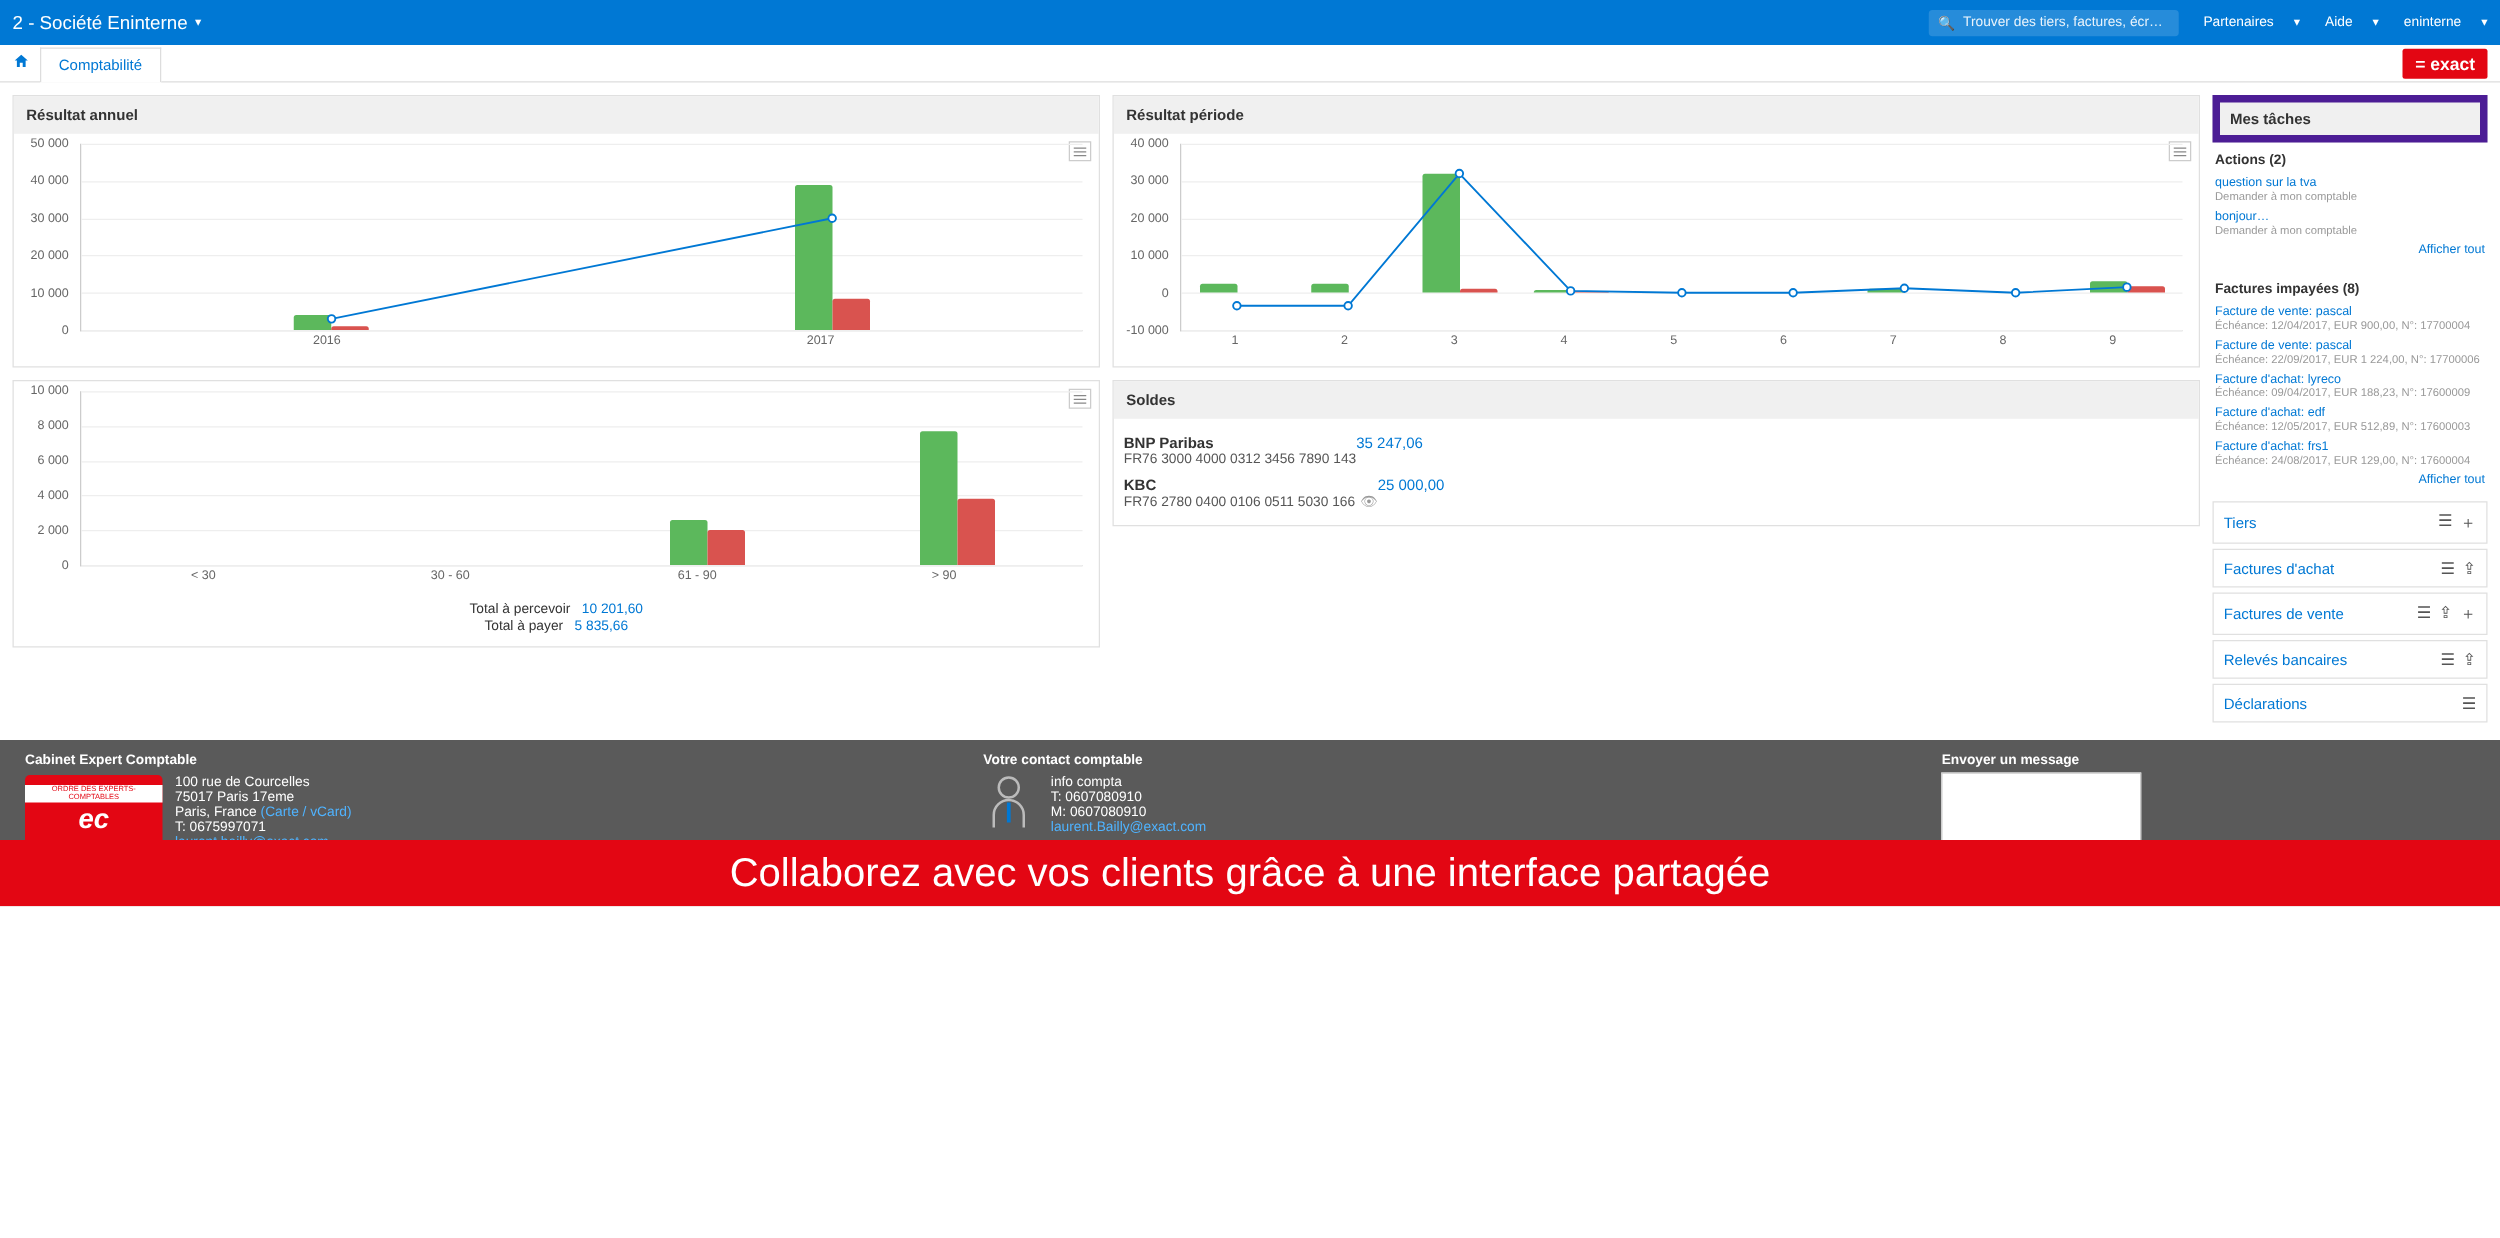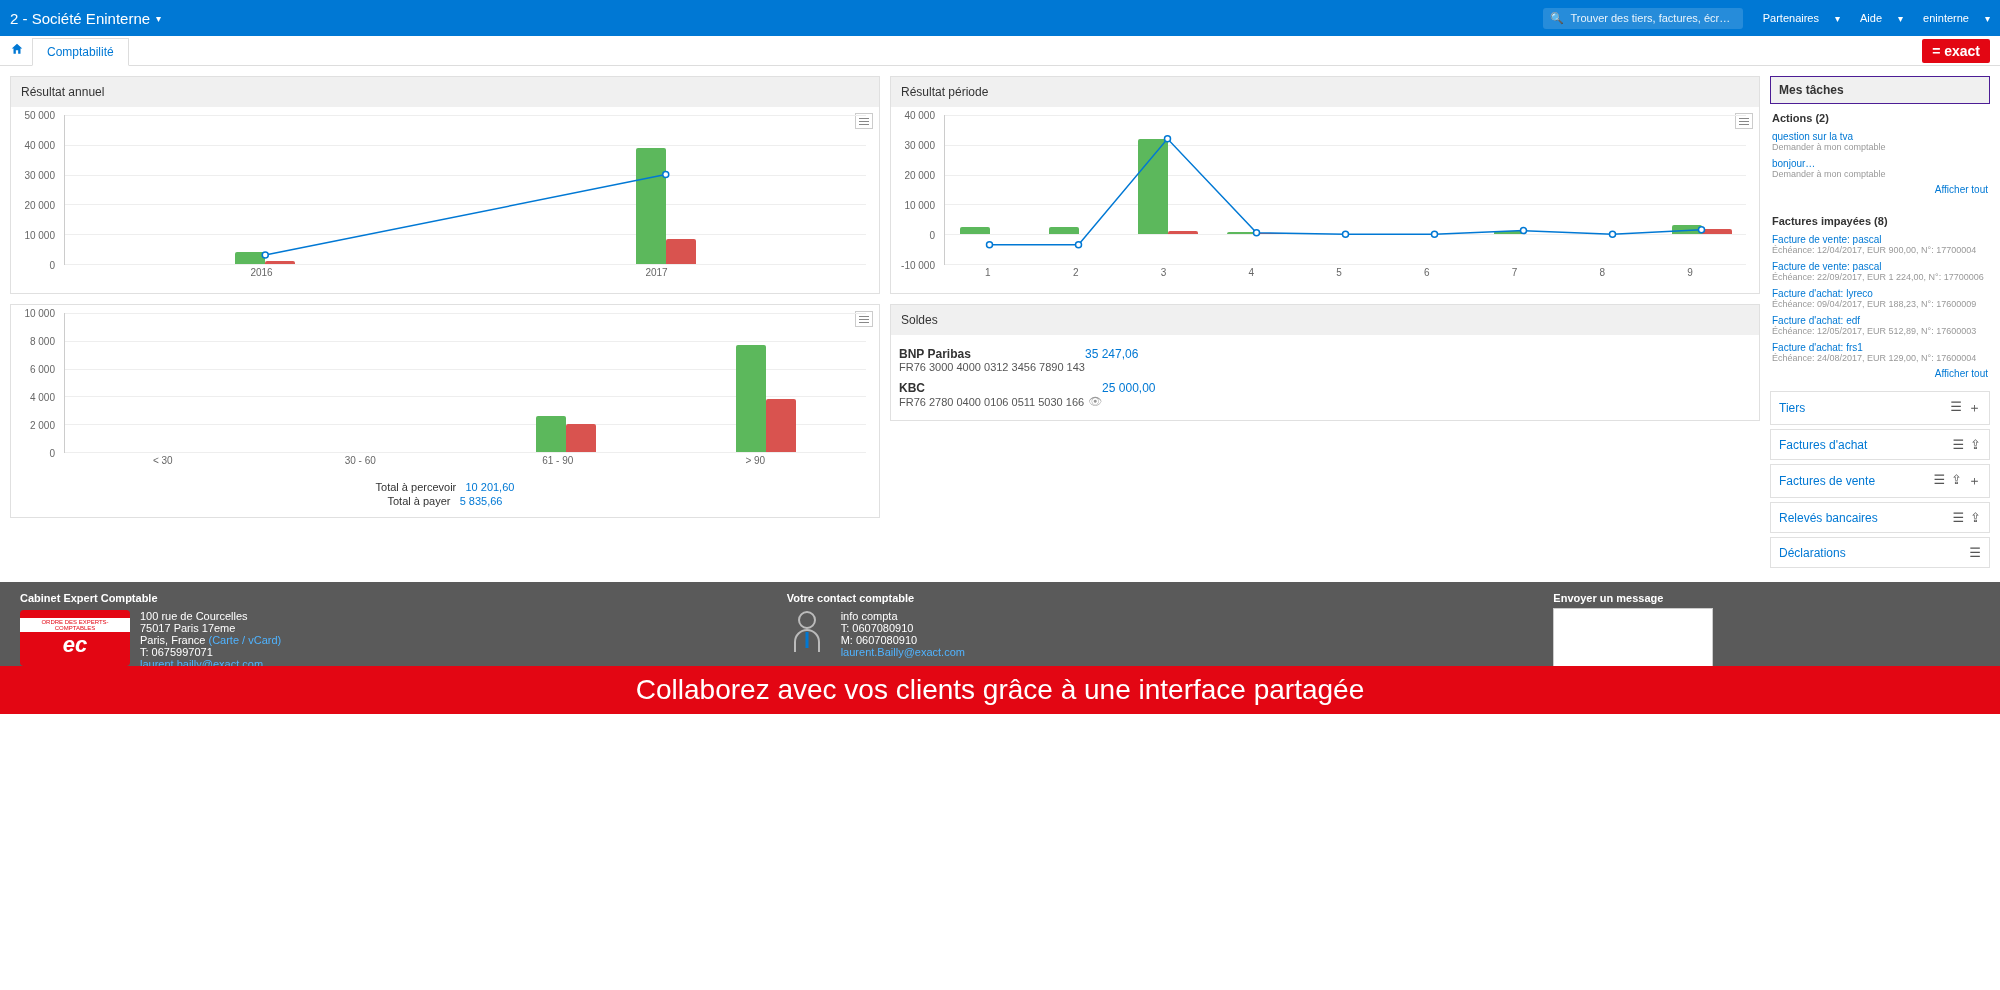--- a/index.html
+++ b/index.html
@@ -12,21 +12,21 @@
 .navbar { background: #fff; border-bottom: 1px solid #ddd; height: 30px; display: flex; align-items: center; padding: 0 10px; justify-content: space-between;}
 .nav-left { display:flex; align-items:center; }
 .tab { padding: 6px 14px; border: 1px solid #ddd; background: #fff; position: relative; top: 1px; font-size: 12px; color: #0078d4; cursor: pointer; border-bottom: 1px solid #fff; }
 .home-icon { color: #0078d4; margin-right: 8px; cursor: pointer; font-size: 13px; }
 .exact-logo { background: #e30613; color: #fff; padding: 4px 10px; font-size: 14px; font-weight: bold; border-radius: 2px; }
 .main { display: flex; padding: 10px; gap: 10px; }
 .left-col { flex: 1; min-width: 0; }
 .right-col { flex: 1; min-width: 0; }
 .side-col { width: 220px; }
 .panel { border: 1px solid #e0e0e0; margin-bottom: 10px; }
-.panel-header { background: #f0f0f0; padding: 8px 10px; font-weight: normal; font-size: 12px; }
+.panel-header { background: #f0f0f0; padding: 8px 10px; font-weight: bold; font-size: 12px; }
 .panel-body { padding: 8px; position: relative; }
 .chart-menu { position: absolute; top: 6px; right: 6px; width: 18px; height: 16px; border: 1px solid #ccc; background: #fff; display: flex; flex-direction: column; justify-content: center; align-items: center; gap: 2px; cursor: pointer; }
 .chart-menu span { width: 10px; height: 1px; background: #888; }
 .chart { position: relative; }
 .y-axis { position: absolute; left: 0; top: 0; bottom: 20px; width: 40px; }
 .y-tick { position: absolute; right: 4px; font-size: 10px; color: #666; transform: translateY(-50%); }
 .plot { position: absolute; left: 45px; right: 5px; top: 0; bottom: 20px; border-left: 1px solid #ccc; border-bottom: 1px solid #ccc; }
 .grid-line { position: absolute; left: 0; right: 0; border-top: 1px solid #eee; }
 .x-labels { position: absolute; left: 45px; right: 17px; bottom: 0; height: 18px; display: flex; }
 .x-label { flex: 1; text-align: center; font-size: 10px; color: #666; }
@@ -34,40 +34,40 @@
 .bar.green { background: #5cb85c; }
 .bar.red { background: #d9534f; }
 svg.line-overlay { position: absolute; left: 0; top: 0; width: 100%; height: 100%; overflow: visible; }
 .totals { text-align: center; margin-top: 8px; font-size: 11px; }
 .totals .link { color: #0078d4; cursor: pointer; }
 .totals-row { margin: 2px 0; }
 .soldes-row { display: flex; justify-content: flex-start; padding: 4px 0; font-size: 12px; }
 .soldes-row .amount { color: #0078d4; cursor: pointer; }
 .soldes-row.bold { font-weight: bold; }
 .iban { font-size: 11px; color: #555; display: flex; align-items: center; gap: 4px; }
-.side-section-title { font-weight: bold; font-size: 12px; padding: 6px 8px; background: #f0f0f0; border: 1px solid #4c1d95; margin-bottom: 4px; }
+.side-section-title { font-weight: bold; font-size: 12px; padding: 6px 8px; background: #f0f0f0; border: 6px solid #4c1d95; margin-bottom: 4px; }
 .side-subhead { font-weight: bold; font-size: 11px; padding: 4px 2px; }
 .side-item { padding: 3px 2px; font-size: 10px; }
 .side-item a { color: #0078d4; text-decoration: none; cursor: pointer; }
 .side-item .sub { color: #999; font-size: 9px; }
 .show-all { text-align: right; font-size: 10px; color: #0078d4; padding: 2px; cursor: pointer; }
 .quick-links { margin-top: 10px; }
 .ql { border: 1px solid #e0e0e0; padding: 7px 8px; display: flex; justify-content: space-between; align-items: center; margin-bottom: 4px; cursor: pointer; }
 .ql span.label { color: #0078d4; font-size: 12px; }
 .ql .icons { display: flex; gap: 6px; color: #555; font-size: 13px; }
 .footer { background: #5a5a5a; color: #fff; display: flex; padding: 8px 10px; font-size: 11px; position: relative; }
 .footer-col { flex: 1; padding: 2px 10px; }
 .footer-col h4 { font-size: 11px; font-weight: bold; margin-bottom: 4px; }
 .footer .link { color: #4fb3ff; text-decoration: none; cursor: pointer; }
 .logo-ec { width: 110px; height: 56px; background: #e30613; border-radius: 4px; float: left; margin-right: 10px; display: flex; flex-direction: column; align-items: center; justify-content: center; }
 .contact-block { display: flex; gap: 14px; }
 .avatar { width: 40px; height: 46px; display: flex; flex-direction: column; align-items: center; }
 .msg-box { width: 160px; height: 70px; background: #fff; border: 1px solid #ccc; }
 .send-btn { background: #e30613; color: #fff; border: none; padding: 4px 12px; font-size: 11px; float: right; margin-top: 4px; cursor: pointer; border-radius: 2px; }
-.banner { position: absolute; left: 0; right: 0; bottom: 0; background: #e30613; color: #fff; text-align: center; padding: 8px; font-size: 28px; font-weight: 300; }
+.banner { position: absolute; left: 0; right: 0; bottom: 0; background: #e30613; color: #fff; text-align: center; padding: 8px; font-size: 32px; font-weight: 300; }
 .chevron { font-size: 10px; }
 .eye-icon { color: #999; font-size: 11px; }
 </style>
 </head>
 <body>
 
 <div class="topbar">
   <div class="topbar-left">
     <span>2 - Société Eninterne</span>
     <span class="chevron">▾</span>

